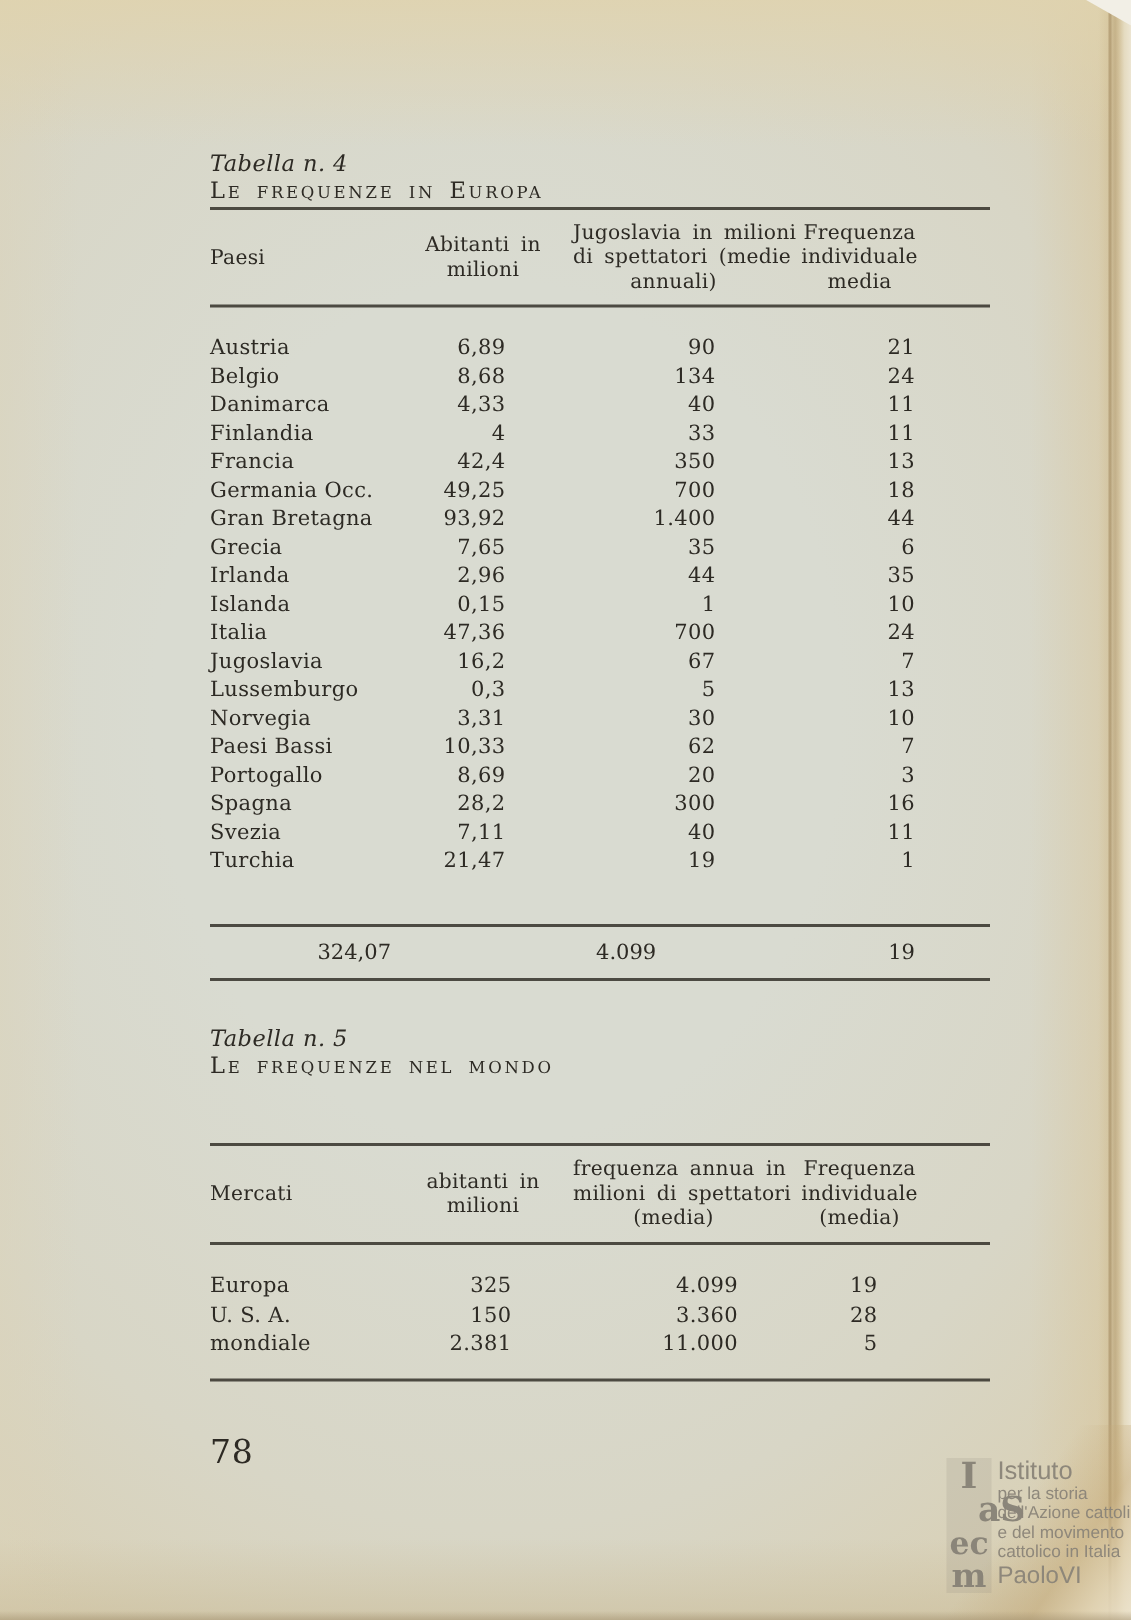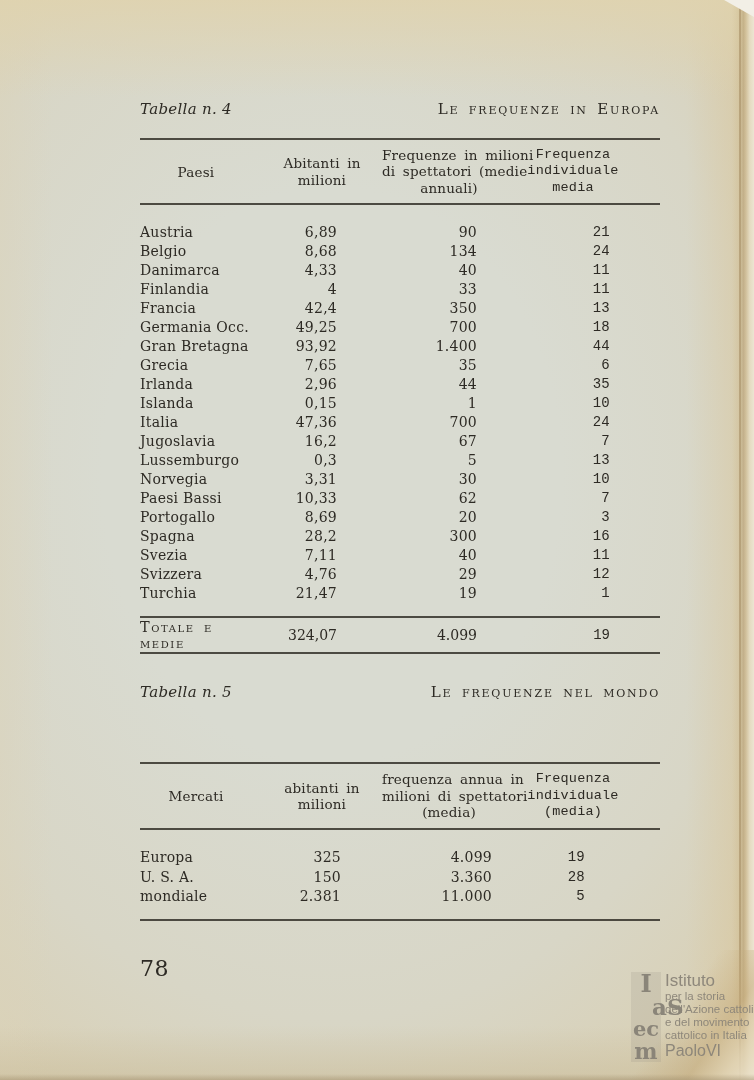--- a/index.html
+++ b/index.html
@@ -28,35 +28,35 @@
     background:#f2efe6; clip-path:polygon(12% 0, 100% 0, 100% 100%); }
   .corner-br { position:absolute; bottom:0; right:0; width:170px; height:130px;
     background:linear-gradient(125deg, rgba(210,192,150,0) 52%, rgba(196,169,120,0.5) 74%,
       rgba(226,212,180,0.85) 88%, rgba(236,227,205,0.95) 100%); }
   .edge-bottom { position:absolute; bottom:0; left:0; right:0; height:6px;
     background:linear-gradient(0deg, rgba(160,142,108,0.5), rgba(160,142,108,0)); }
 
   
   .abs { position:absolute; left:140px; width:520px; }
   .rule { height:2px; background:rgba(56,53,45,0.88); }
-  .caption-row { display:flex; justify-content:space-between; align-items:baseline; }
+  .caption-row { display:flex; justify-content:space-between; align-items:baseline;flex-direction:column; }
   .tab-label { font-style:italic; font-size:15px; letter-spacing:0.3px; }
   .tab-title { font-variant:small-caps; font-size:15px; letter-spacing:1.8px; word-spacing:3px; }
 
   .row { display:table; table-layout:fixed; width:520px; }
   .cell { display:table-cell; vertical-align:middle; }
   .c1 { width:112px; text-align:left; }
   .c2 { width:130px; }
   .c3 { width:134px; }
-  .c4 { width:144px;font-family:Liberation Mono, monospace; }
+  .c4 { width:144px; }
   .num { text-align:right; }
 
   .thead { display:table; table-layout:fixed; width:520px; font-size:13.5px; }
   .thead .cell { text-align:center; word-spacing:3px; letter-spacing:0.2px; }
-  .thead .c1 { text-align:center; }
+  .thead .c1 { text-align:left; }
   .thead .hline { display:block; line-height:16.5px; white-space:nowrap; }
   .thead .c2 { padding-left:10px; }
   .thead .c4 { padding-right:30px; }
 
   .tbody .cell { font-size:14px; letter-spacing:0.25px; }
   .t4 .tbody .row { line-height:19px; }
   .t5 .tbody .row { line-height:19.5px; }
   .t4n2 { padding-right:45px; } .t4n3 { padding-right:39px; } .t4n4 { padding-right:50px; }
   .t5n2 { padding-right:41px; } .t5n3 { padding-right:24px; } .t5n4 { padding-right:75px; }
 
@@ -100,21 +100,21 @@
 
     <div class="abs rule" style="top:138px;"></div>
 
     <div class="abs thead" style="top:140px; height:63px;">
       <div class="cell c1">Paesi</div>
       <div class="cell c2">
         <span class="hline">Abitanti in</span>
         <span class="hline">milioni</span>
       </div>
       <div class="cell c3">
-        <span class="hline">Frequenze in milioni</span>
+        <span class="hline">Jugoslavia in milioni</span>
         <span class="hline">di spettatori (medie</span>
         <span class="hline">annuali)</span>
       </div>
       <div class="cell c4">
         <span class="hline">Frequenza</span>
         <span class="hline">individuale</span>
         <span class="hline">media</span>
       </div>
     </div>
 
@@ -223,37 +223,30 @@
           <div class="cell c3 num t4n3">300</div>
           <div class="cell c4 num t4n4">16</div>
         </div>
         <div class="row">
           <div class="cell c1">Svezia</div>
           <div class="cell c2 num t4n2">7,11</div>
           <div class="cell c3 num t4n3">40</div>
           <div class="cell c4 num t4n4">11</div>
         </div>
         <div class="row">
-          <div class="cell c1">Svizzera</div>
-          <div class="cell c2 num t4n2">4,76</div>
-          <div class="cell c3 num t4n3">29</div>
-          <div class="cell c4 num t4n4">12</div>
-        </div>
-        <div class="row">
           <div class="cell c1">Turchia</div>
           <div class="cell c2 num t4n2">21,47</div>
           <div class="cell c3 num t4n3">19</div>
           <div class="cell c4 num t4n4">1</div>
         </div>
     </div>
 
     <div class="abs rule" style="top:616px;"></div>
 
     <div class="abs total-row" style="top:617px;">
-      <div class="cell c1 total-label">Totale e medie</div>
       <div class="cell c2 num t4n2">324,07</div>
       <div class="cell c3 num t4n3">4.099</div>
       <div class="cell c4 num t4n4">19</div>
     </div>
 
     <div class="abs rule" style="top:652px;"></div>
   </div>
 
   <div class="t5">
     <div class="abs caption-row" style="top:683px;">

